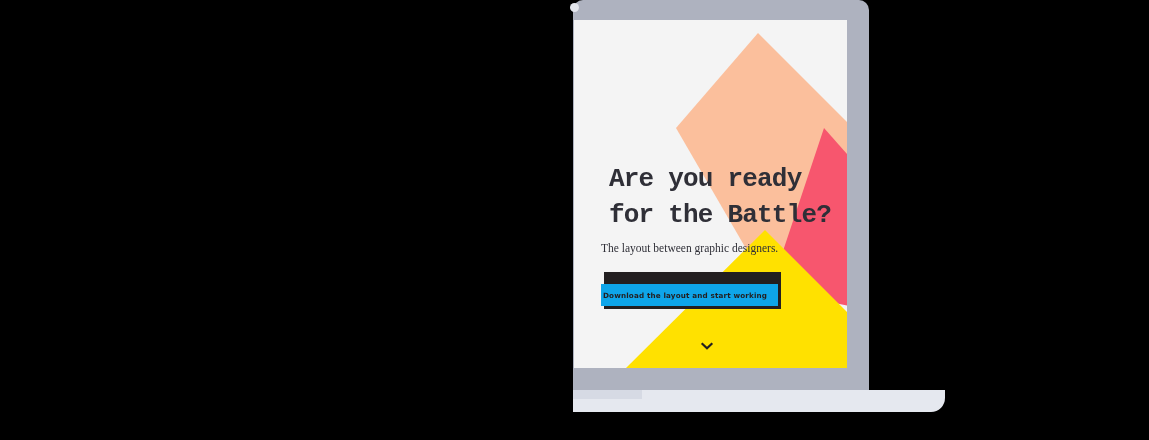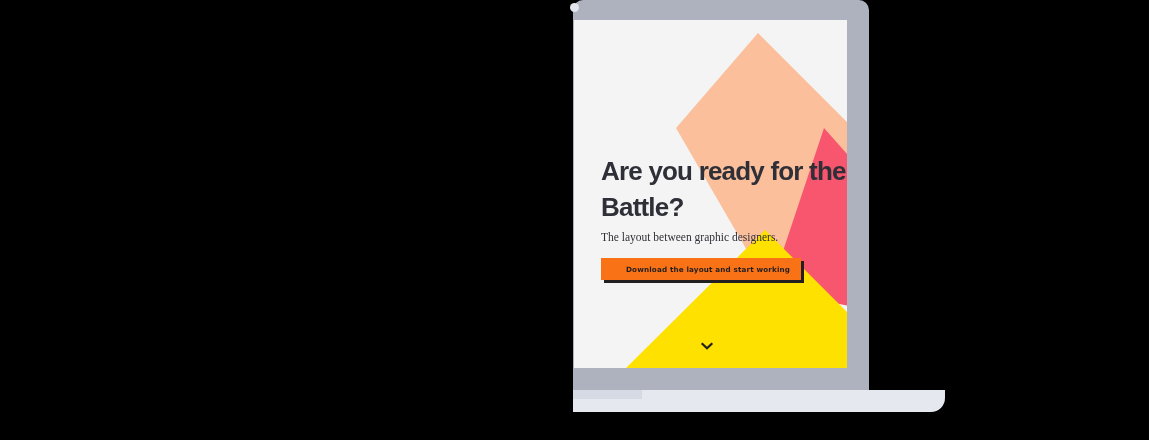--- a/index.html
+++ b/index.html
@@ -96,22 +96,22 @@
 
   
   .hero {
     position: absolute;
     left: 27px;
     top: 133px;
     width: 250px;
   }
 
   .hero-title {
-    margin: 0;
-    font-family: Liberation Sans, sans-serif;
+    margin: 8px;
+    font-family: Liberation Mono, monospace;
     font-weight: 700;
     font-size: 26px;
     line-height: 36px;
     letter-spacing: -0.8px;
     color: #2f2f37;
     white-space: pre-line;
   }
 
   .hero-subtitle {
     margin: 5px 0 0 0;
@@ -130,31 +130,32 @@
     position: absolute;
     left: 3px;
     top: 3px;
     width: 100%;
     height: 100%;
     background: #231f20;
   }
   .cta-button {
     position: relative;
     display: inline-block;
-    background: #f97316;
+    background: #0ea5e9;
     color: #231f20;
     border: none;
-    padding: 7px 11px 6px 25px;
+    padding: 7px 11px 6px 2px;
     font-family: "DejaVu Sans", sans-serif;
     font-weight: 700;
     font-size: 7.2px;
     letter-spacing: 0.15px;
     line-height: 9px;
     cursor: pointer;
     white-space: nowrap;
+    margin-top: 15px;
   }
 
   
   .scroll-chevron {
     position: absolute;
     left: 125px;
     top: 320px;
     width: 16px;
     height: 12px;
     cursor: pointer;

